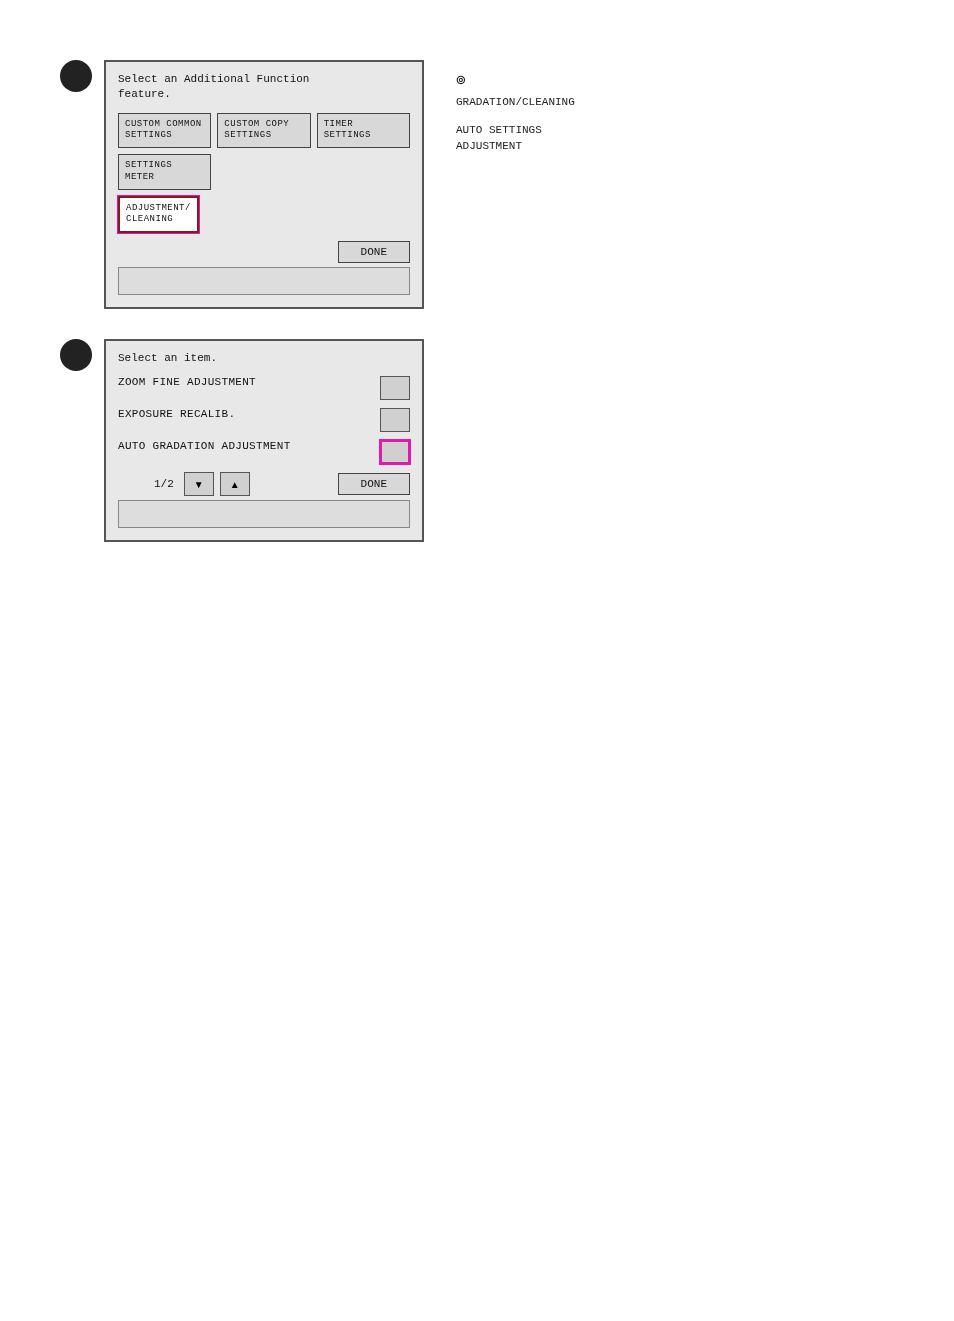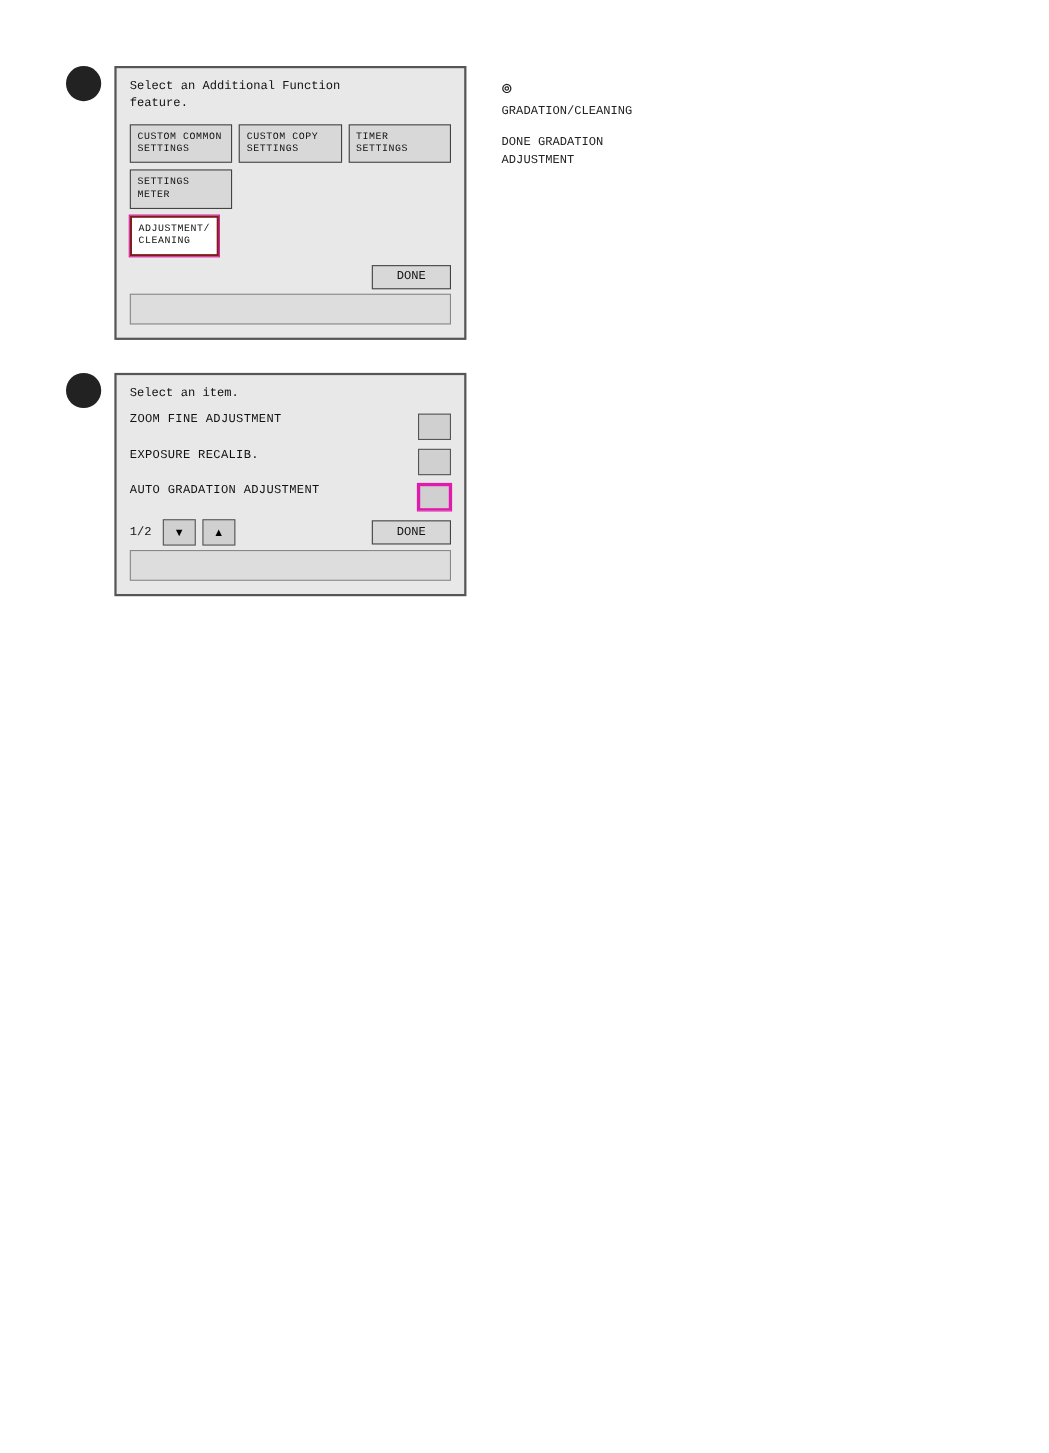--- a/index.html
+++ b/index.html
@@ -143,20 +143,21 @@
       align-items: center;
       gap: 6px;
       margin-top: 4px;
     }
 
     .page-num {
       font-family: 'Courier New', monospace;
       font-size: 11px;
       color: #111;
       margin-right: 4px;
+      margin-left: 36px;
     }
 
     .nav-btn {
       border: 1.5px solid #555;
       background: #d0d0d0;
       width: 30px;
       height: 24px;
       cursor: pointer;
       display: flex;
       align-items: center;
@@ -218,21 +219,21 @@
           <button class="done-btn">DONE</button>
         </div>
 
         <div class="panel-footer"></div>
       </div>
 
       <div class="annotation-area">
         <div class="annotation-icon">⊚</div>
         <div>GRADATION/CLEANING</div>
         <div style="height:8px;"></div>
-        <div>     DONE GRADATION</div>
+        <div>     AUTO SETTINGS</div>
         <div>ADJUSTMENT</div>
       </div>
     </div>
   </div>
 
   <div class="step-row">
     <div class="step-content">
 
       <div class="step-bullet"></div>
 

